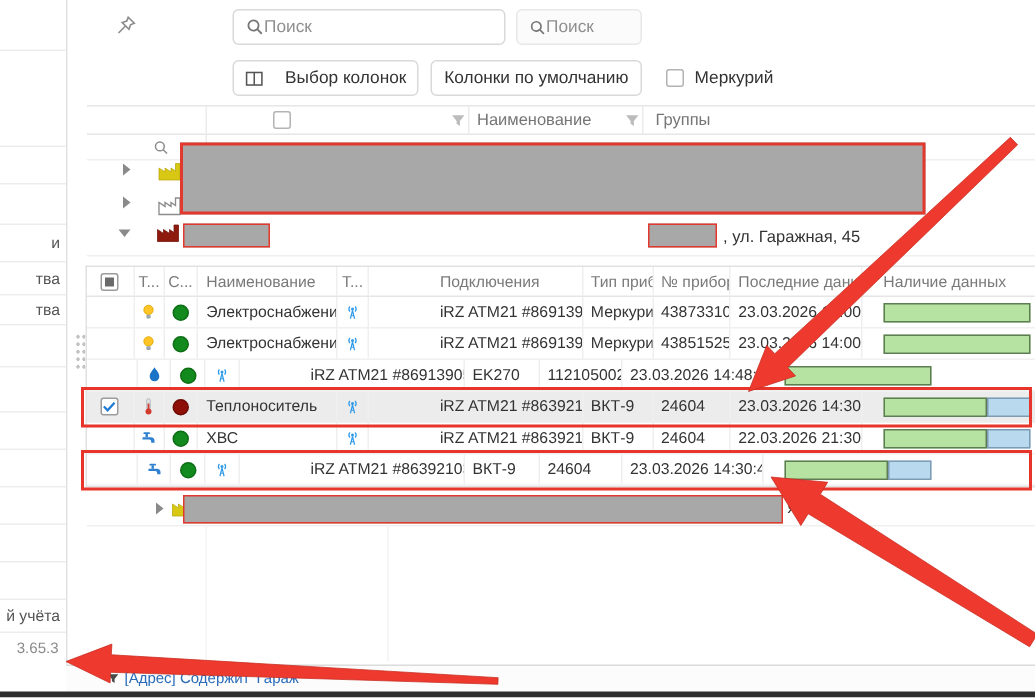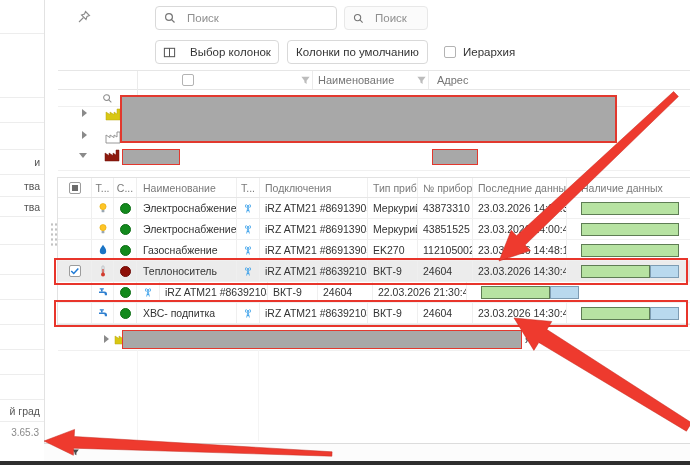--- a/index.html
+++ b/index.html
@@ -21,21 +21,21 @@
   .sb-item:nth-child(14){height:22px;}
   .sb-version{position:absolute;top:422px;left:0;right:0;height:21px;line-height:21px;
               font-size:10px;color:#8a8a8a;text-align:right;padding-right:5px;box-sizing:border-box;}
   .gripper{position:absolute;left:50px;top:222px;width:9px;height:24px;
            background-image:radial-gradient(circle,#c2c2c2 1px,transparent 1.3px);
            background-size:4px 5px;}
 
   
   .input{position:absolute;height:24px;border:1px solid #d9d9d9;border-radius:4px;background:#fff;
          box-sizing:border-box;display:flex;align-items:center;font-size:11.5px;color:#8f8f8f;}
-  .input .ph{margin-left:11px;}
+  .input .ph{margin-left:0;}
   .search1{left:155px;top:6px;width:182px;padding-left:8px;}
   .search2{left:344px;top:6px;width:84px;padding-left:8px;background:#fbfbfb;border-color:#e8e8e8;}
   .groups{left:436px;top:6px;width:250px;padding-left:8px;}
 
   
   .btn{position:absolute;height:24px;border:1px solid #d9d9d9;border-radius:4px;background:#fff;
        box-sizing:border-box;display:flex;align-items:center;justify-content:center;
        font-size:11.5px;color:#333;cursor:pointer;}
   .btn1{left:155px;top:40px;width:124px;gap:14px;}
   .btn2{left:287px;top:40px;width:141px;text-align:right;}
@@ -64,21 +64,21 @@
   .drow{display:flex;height:21px;border-bottom:1px solid #f0f0f0;box-sizing:border-box;}
   .drow.hdr{height:20px;border-bottom:1px solid #e6e6e6;}
   .dcell{box-sizing:border-box;border-right:1px solid #efefef;display:flex;align-items:center;
          overflow:hidden;white-space:nowrap;font-size:10.5px;color:#333;padding-left:5px;}
   .hdr .dcell{color:#7a7a7a;font-size:10.5px;}
   .c0{width:34px;justify-content:center;padding-left:0;}
   .c1{width:22px;justify-content:center;padding-left:0;}
   .c2{width:23px;justify-content:center;padding-left:0;}
   .c3{width:100px;padding-left:6px;}
   .c4{width:23px;justify-content:center;padding-left:0;}
-  .c5{width:108px;}
+  .c5{width:108px;margin-left:42px;}
   .c6{width:50px;}
   .c7{width:55px;}
   .c8{width:94px;}
   .c9{width:123px;padding-left:14px;border-right:none;}
   .drow.sel{background:#ececec;}
   .dot{width:9px;height:9px;border-radius:50%;}
   .dot.green{background:#138a1d;border:1px solid #0d6e15;}
   .dot.darkred{background:#8e0f07;border:1px solid #6e0a04;}
   .bar{display:flex;height:13px;}
   .bar .g{background:#b7e3a2;border:1px solid #5e7d54;box-sizing:border-box;}
@@ -114,21 +114,21 @@
       <div class="sb-item">и</div>
       <div class="sb-item">тва</div>
       <div class="sb-item">тва</div>
       <div class="sb-item"></div>
       <div class="sb-item"></div>
       <div class="sb-item"></div>
       <div class="sb-item"></div>
       <div class="sb-item"></div>
       <div class="sb-item"></div>
       <div class="sb-item"></div>
-      <div class="sb-item">й град</div>
+      <div class="sb-item">й учёта</div>
     </div>
     <div class="sb-version">3.65.3</div>
   </div>
 
   <div class="gripper"></div>
 
   <div class="icon-abs" style="left:76px;top:9px;">
     <svg width="16" height="16" viewBox="0 0 16 16">
       <path d="M9.5 2.5 L13.5 6.5 L11 7.5 L10 10.5 L5.5 6 L8.5 5 Z" fill="none" stroke="#8c8c8c" stroke-width="1.1"></path>
       <line x1="7.5" y1="8.5" x2="3" y2="13" stroke="#8c8c8c" stroke-width="1.1"></line>
@@ -156,38 +156,38 @@
     <svg width="13" height="13" viewBox="0 0 14 14">
       <rect x="1.5" y="2.5" width="11" height="9" fill="none" stroke="#555" stroke-width="1.1"></rect>
       <line x1="7" y1="2.5" x2="7" y2="11.5" stroke="#555" stroke-width="1.1"></line>
     </svg>
     <span>Выбор колонок</span>
   </div>
   <div class="btn btn2">
     <span>Колонки по умолчанию</span>
   </div>
   <div class="chk hier-chk"></div>
-  <div class="hier-lab">Иерархия</div>
+  <div class="hier-lab">Меркурий</div>
 
   <div class="g-header"></div>
   <div class="chk" style="left:182px;top:74px;"></div>
   <div class="icon-abs" style="left:300px;top:75px;">
     <svg width="11" height="11" viewBox="0 0 12 12">
         <path d="M1.5 2h9L7.2 6.2v3.6L4.8 8.2V6.2Z" fill="#bcbcbc"></path>
       </svg>
   </div>
   <div class="vline" style="left:312px;top:71px;height:18px;"></div>
   <div class="g-htext" style="left:318px;">Наименование</div>
   <div class="icon-abs" style="left:416px;top:75px;">
     <svg width="11" height="11" viewBox="0 0 12 12">
         <path d="M1.5 2h9L7.2 6.2v3.6L4.8 8.2V6.2Z" fill="#bcbcbc"></path>
       </svg>
   </div>
   <div class="vline" style="left:428px;top:71px;height:18px;"></div>
-  <div class="g-htext" style="left:437px;">Адрес</div>
+  <div class="g-htext" style="left:437px;">Группы</div>
   <div class="vline" style="left:137px;top:71px;height:34px;"></div>
 
   <div class="hline" style="left:58px;top:106px;width:632px;"></div>
   <div class="icon-abs" style="left:102px;top:93px;">
     <svg width="11" height="11" viewBox="0 0 12 12">
       <circle cx="5" cy="5" r="3.2" fill="none" stroke="#8c8c8c" stroke-width="1.1"></circle>
       <line x1="7.4" y1="7.4" x2="10.2" y2="10.2" stroke="#8c8c8c" stroke-width="1.1"></line>
     </svg>
   </div>
 
@@ -205,20 +205,21 @@
   </div>
 
   <div class="exp-d" style="left:79px;top:153px;"></div>
   <div class="icon-abs" style="left:104px;top:147px;">
     <svg width="16" height="15" viewBox="0 0 16 15">
         <path d="M1 14 V6 L5 8.6 V6 L9 8.6 V6 L12 8 V3 H15 V14 Z" fill="#8e1a0e" stroke="#6e1208" stroke-width="0.5"></path>
       </svg>
   </div>
   <div class="redact-thin" style="left:122px;top:149px;width:58px;height:16px;"></div>
   <div class="redact-thin" style="left:432px;top:149px;width:46px;height:16px;"></div>
+  <div class="rowtext" style="left:482px;top:147px;line-height:23px;">, ул. Гаражная, 45</div>
   <div class="hline" style="left:58px;top:170px;width:632px;"></div>
 
   <div class="redact" style="left:120px;top:95px;width:497px;height:48px;"></div>
 
   <div class="card">
     <div class="drow hdr">
       <div class="dcell c0">
           <span class="cb">
             <span class="inner"></span>
           </span>
@@ -297,21 +298,20 @@
     <div class="drow">
       <div class="dcell c0"></div>
       <div class="dcell c1">
           <svg width="12" height="12" viewBox="0 0 12 12">
             <path d="M6 .8C4.8 3 2.8 4.4 2.8 7a3.2 3.2 0 0 0 6.4 0C9.2 4.4 7.2 3 6 .8Z" fill="#1b74c5"></path>
           </svg>
         </div>
       <div class="dcell c2">
           <span class="dot green"></span>
         </div>
-      <div class="dcell c3">Газоснабжение</div>
       <div class="dcell c4">
           <svg width="12" height="12" viewBox="0 0 12 12">
             <path d="M4.3 5.7a2.4 2.4 0 0 1 0-3.4 M7.7 2.3a2.4 2.4 0 0 1 0 3.4" stroke="#2f9be8" stroke-width="0.9" fill="none"></path>
             <circle cx="6" cy="4" r="1" fill="#2f9be8"></circle>
             <path d="M6 5 4.6 10.5 M6 5l1.4 5.5 M5 8.5h2" stroke="#2f9be8" stroke-width="0.8" fill="none"></path>
           </svg>
         </div>
       <div class="dcell c5">iRZ ATM21 #869139057057...</div>
       <div class="dcell c6">EK270</div>
       <div class="dcell c7">1121050020</div>
@@ -366,20 +366,21 @@
       <div class="dcell c1">
           <svg width="12" height="12" viewBox="0 0 12 12">
             <rect x="2.6" y="2.2" width="4.4" height="1.2" rx="0.6" fill="#2f80d0"></rect>
             <rect x="4" y="3.2" width="1.6" height="2.3" fill="#2f80d0"></rect>
             <path d="M2 5.5h5.5a2.5 2.5 0 0 1 2.5 2.5v1.2H7.8v-.9A1.3 1.3 0 0 0 6.5 7H2Z" fill="#2f80d0"></path>
           </svg>
         </div>
       <div class="dcell c2">
           <span class="dot green"></span>
         </div>
+      <div class="dcell c3">ХВС</div>
       <div class="dcell c4">
           <svg width="12" height="12" viewBox="0 0 12 12">
             <path d="M4.3 5.7a2.4 2.4 0 0 1 0-3.4 M7.7 2.3a2.4 2.4 0 0 1 0 3.4" stroke="#2f9be8" stroke-width="0.9" fill="none"></path>
             <circle cx="6" cy="4" r="1" fill="#2f9be8"></circle>
             <path d="M6 5 4.6 10.5 M6 5l1.4 5.5 M5 8.5h2" stroke="#2f9be8" stroke-width="0.8" fill="none"></path>
           </svg>
         </div>
       <div class="dcell c5">iRZ ATM21 #863921039327...</div>
       <div class="dcell c6">ВКТ-9</div>
       <div class="dcell c7">24604</div>
@@ -397,21 +398,20 @@
       <div class="dcell c1">
           <svg width="12" height="12" viewBox="0 0 12 12">
             <rect x="2.6" y="2.2" width="4.4" height="1.2" rx="0.6" fill="#2f80d0"></rect>
             <rect x="4" y="3.2" width="1.6" height="2.3" fill="#2f80d0"></rect>
             <path d="M2 5.5h5.5a2.5 2.5 0 0 1 2.5 2.5v1.2H7.8v-.9A1.3 1.3 0 0 0 6.5 7H2Z" fill="#2f80d0"></path>
           </svg>
         </div>
       <div class="dcell c2">
           <span class="dot green"></span>
         </div>
-      <div class="dcell c3">ХВС- подпитка</div>
       <div class="dcell c4">
           <svg width="12" height="12" viewBox="0 0 12 12">
             <path d="M4.3 5.7a2.4 2.4 0 0 1 0-3.4 M7.7 2.3a2.4 2.4 0 0 1 0 3.4" stroke="#2f9be8" stroke-width="0.9" fill="none"></path>
             <circle cx="6" cy="4" r="1" fill="#2f9be8"></circle>
             <path d="M6 5 4.6 10.5 M6 5l1.4 5.5 M5 8.5h2" stroke="#2f9be8" stroke-width="0.8" fill="none"></path>
           </svg>
         </div>
       <div class="dcell c5">iRZ ATM21 #863921039327...</div>
       <div class="dcell c6">ВКТ-9</div>
       <div class="dcell c7">24604</div>
@@ -440,20 +440,21 @@
 
   <div class="vline" style="left:137px;top:350px;height:91px;background:#f4f4f4;"></div>
   <div class="vline" style="left:258px;top:350px;height:91px;background:#f4f4f4;"></div>
 
   <div class="filterbar"></div>
   <div class="icon-abs" style="left:71px;top:448px;">
     <svg width="9" height="9" viewBox="0 0 12 12">
         <path d="M1.5 2h9L7.2 6.2v3.6L4.8 8.2V6.2Z" fill="#4a4a4a"></path>
       </svg>
   </div>
+  <div class="filter-text">[Адрес] Содержит 'Гараж'</div>
   <div class="darkstrip"></div>
 
   <svg id="arrows-svg" width="690" height="465">
       <polygon points="673.6,91.5 516.5,235.8 511.2,230.2 499.0,261.0 530.4,250.6 525.1,245.0 678.4,96.5" fill="#ee3a2e" stroke="#c52b20" stroke-width="0.5"></polygon>
       <polygon points="691.6,422.8 546.9,329.5 551.8,321.5 514.0,318.0 533.9,350.4 538.8,342.5 686.4,431.2" fill="#ee3a2e" stroke="#c52b20" stroke-width="0.5"></polygon>
       <polygon points="332.1,451.8 74.2,436.5 74.6,429.4 44.0,441.0 73.4,455.3 73.7,448.2 331.9,456.2" fill="#ee3a2e" stroke="#c52b20" stroke-width="0.5"></polygon>
     </svg>
 
 </div>
 

